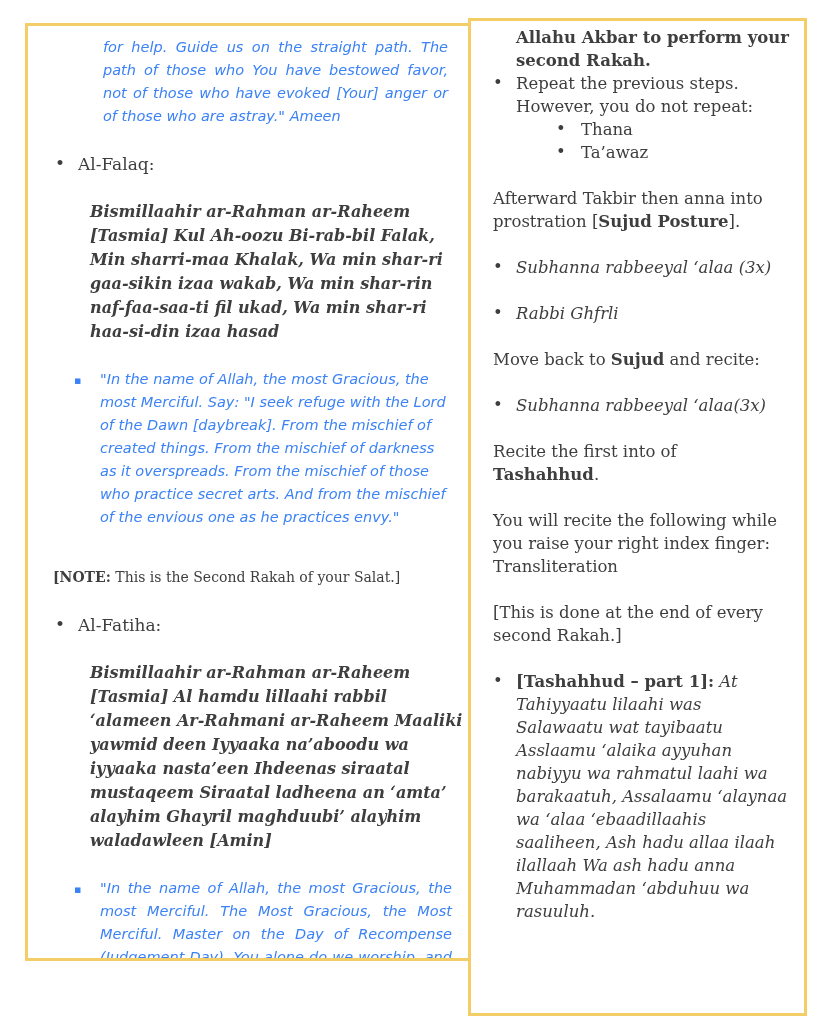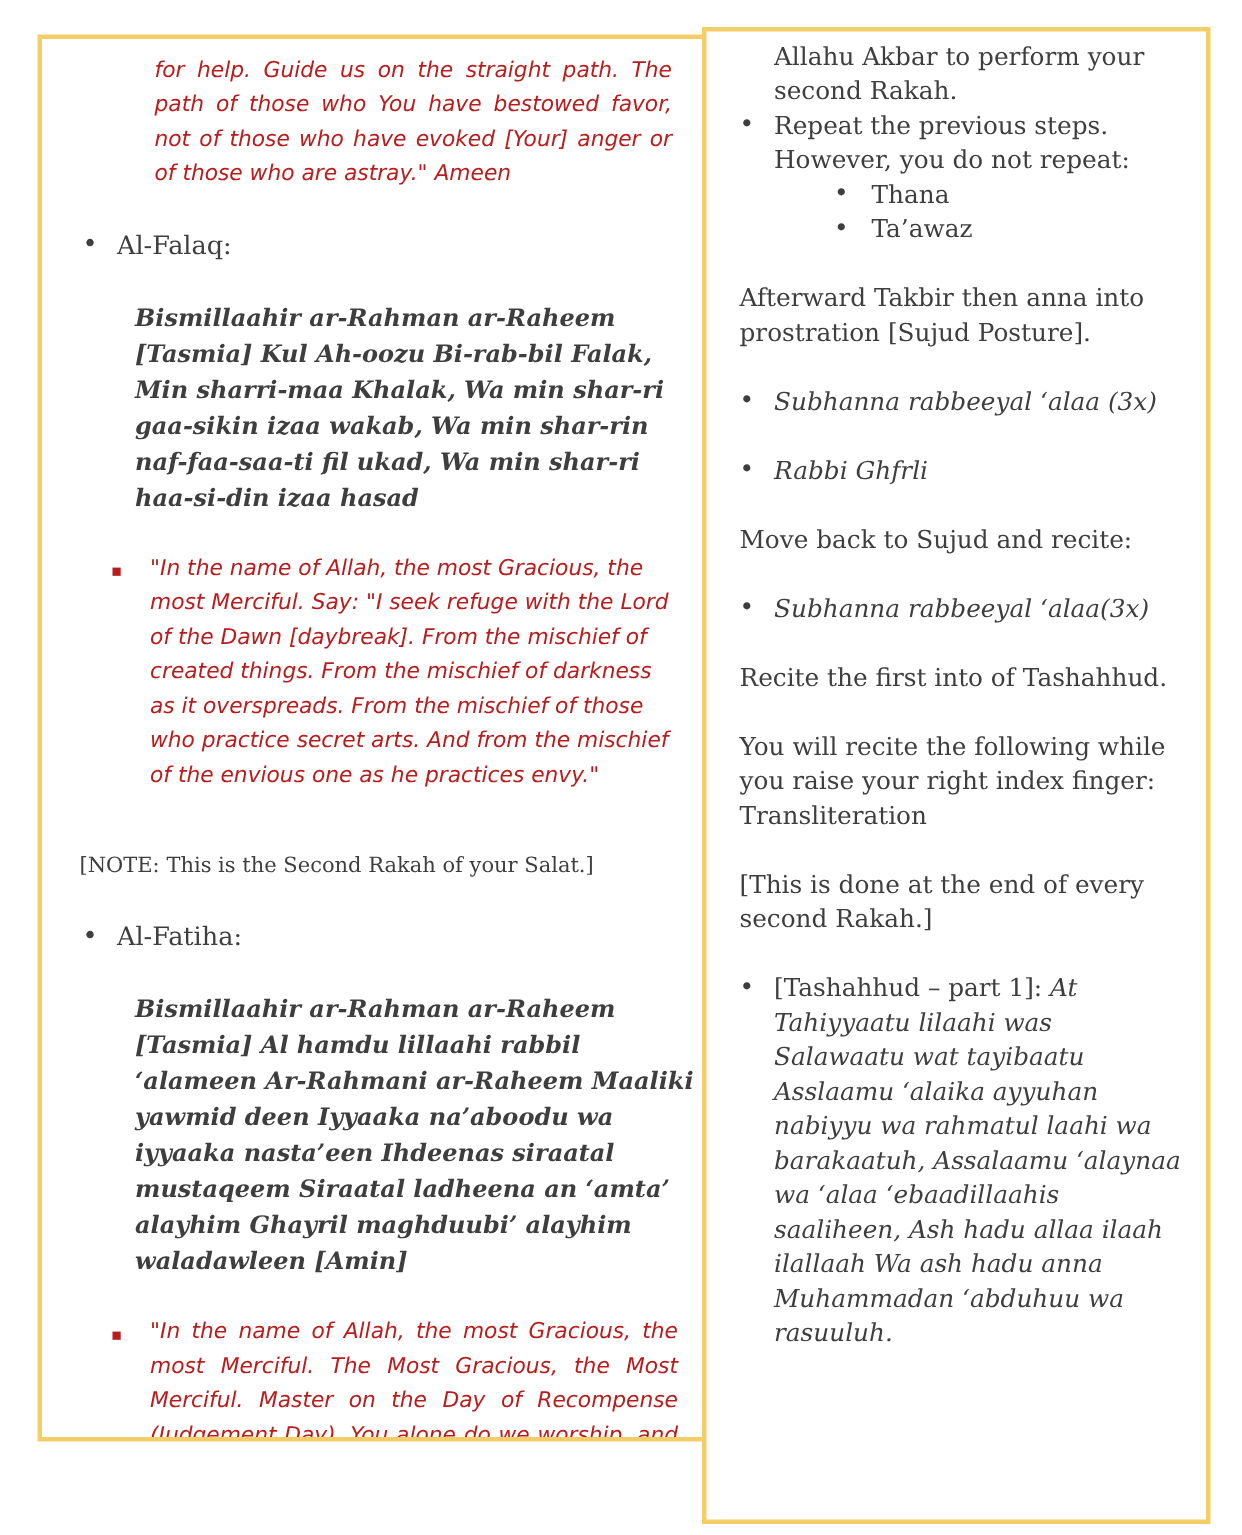--- a/index.html
+++ b/index.html
@@ -2,38 +2,38 @@
 <html><head>
 <meta charset="utf-8">
 <style>
   html,body{margin:0;padding:0;background:#ffffff;}
   .page{position:relative;width:828px;height:1023px;background:#ffffff;overflow:hidden;
         font-family:"DejaVu Serif", serif;color:#3e3e3e;}
   .panel{position:absolute;background:#ffffff;border:3px solid #f3cd66;box-sizing:border-box;overflow:hidden;}
   .panel-left{left:25px;top:23px;width:446px;height:938px;}
   .panel-right{left:468px;top:18px;width:339px;height:998px;z-index:2;}
 
-  .b{font-weight:normal;}
+  .b{font-weight:bold;}
   .i{font-style:italic;}
 
   
-  .lc-quote{font-family:"DejaVu Sans", sans-serif;font-style:italic;color:#b91c1c;
+  .lc-quote{font-family:"DejaVu Sans", sans-serif;font-style:italic;color:#3b82f6;
             font-size:14.5px;line-height:23px;}
   .lc-p1{margin:10px 20px 0 75px;text-align:justify;}
   .lc-li{position:relative;padding-left:50px;margin:24px 10px 0 0;font-size:17px;line-height:24px;}
   .lc-li .dot{position:absolute;left:27px;top:-1px;font-size:17px;}
   .translit{margin:24px 4px 0 62px;font-size:16px;line-height:24px;font-weight:bold;font-style:italic;}
   .lc-sub{position:relative;margin:24px 16px 0 0;padding-left:72px;}
   .lc-sub .sq{position:absolute;left:46px;top:1px;font-size:11px;font-style:normal;}
   .lc-sub.justify .txt{display:block;text-align:justify;}
   .lc-note{margin:36px 18px 0 25px;font-size:14px;line-height:24px;}
 
   
   .rc{font-size:16.5px;line-height:23px;}
-  .rc-cont{margin:5px 14px 0 45px;}
+  .rc-cont{margin:5px 14px 0 45px;font-weight:bold;}
   .rc-li{position:relative;padding:0 12px 0 45px;}
   .rc-li .dot{position:absolute;left:22px;top:-1px;}
   .rc-li-sub{position:relative;padding:0 12px 0 110px;}
   .rc-li-sub .dot{position:absolute;left:85px;top:-1px;}
   .rc-p{margin:23px 22px 0 22px;}
   .rc-li.spaced{margin-top:23px;}
 </style>
 </head>
 <body>
 

